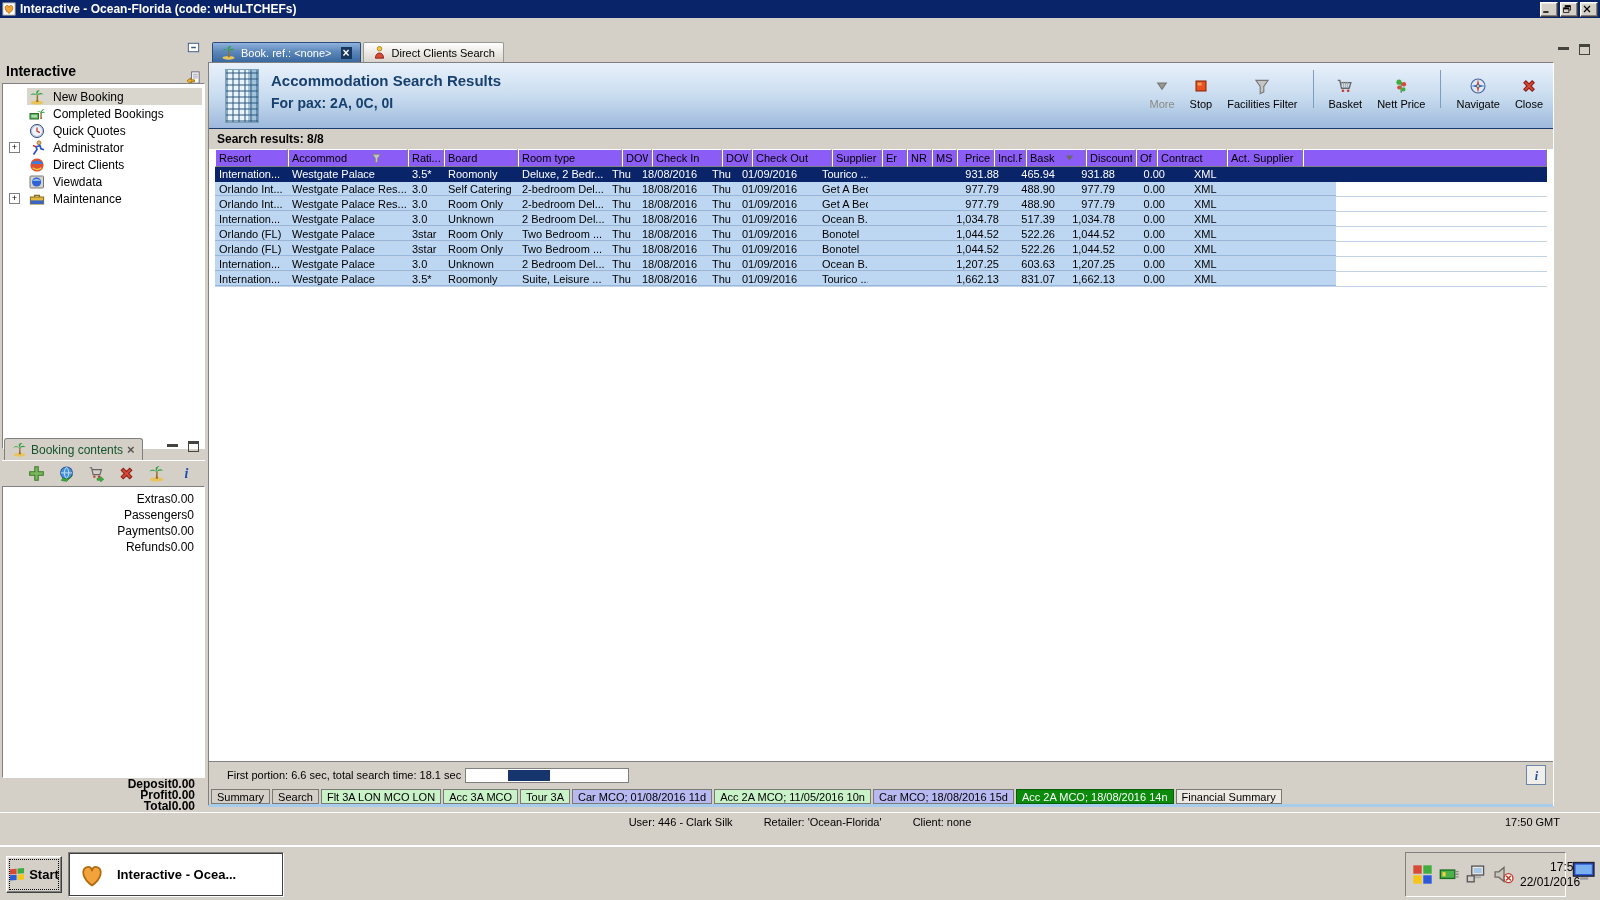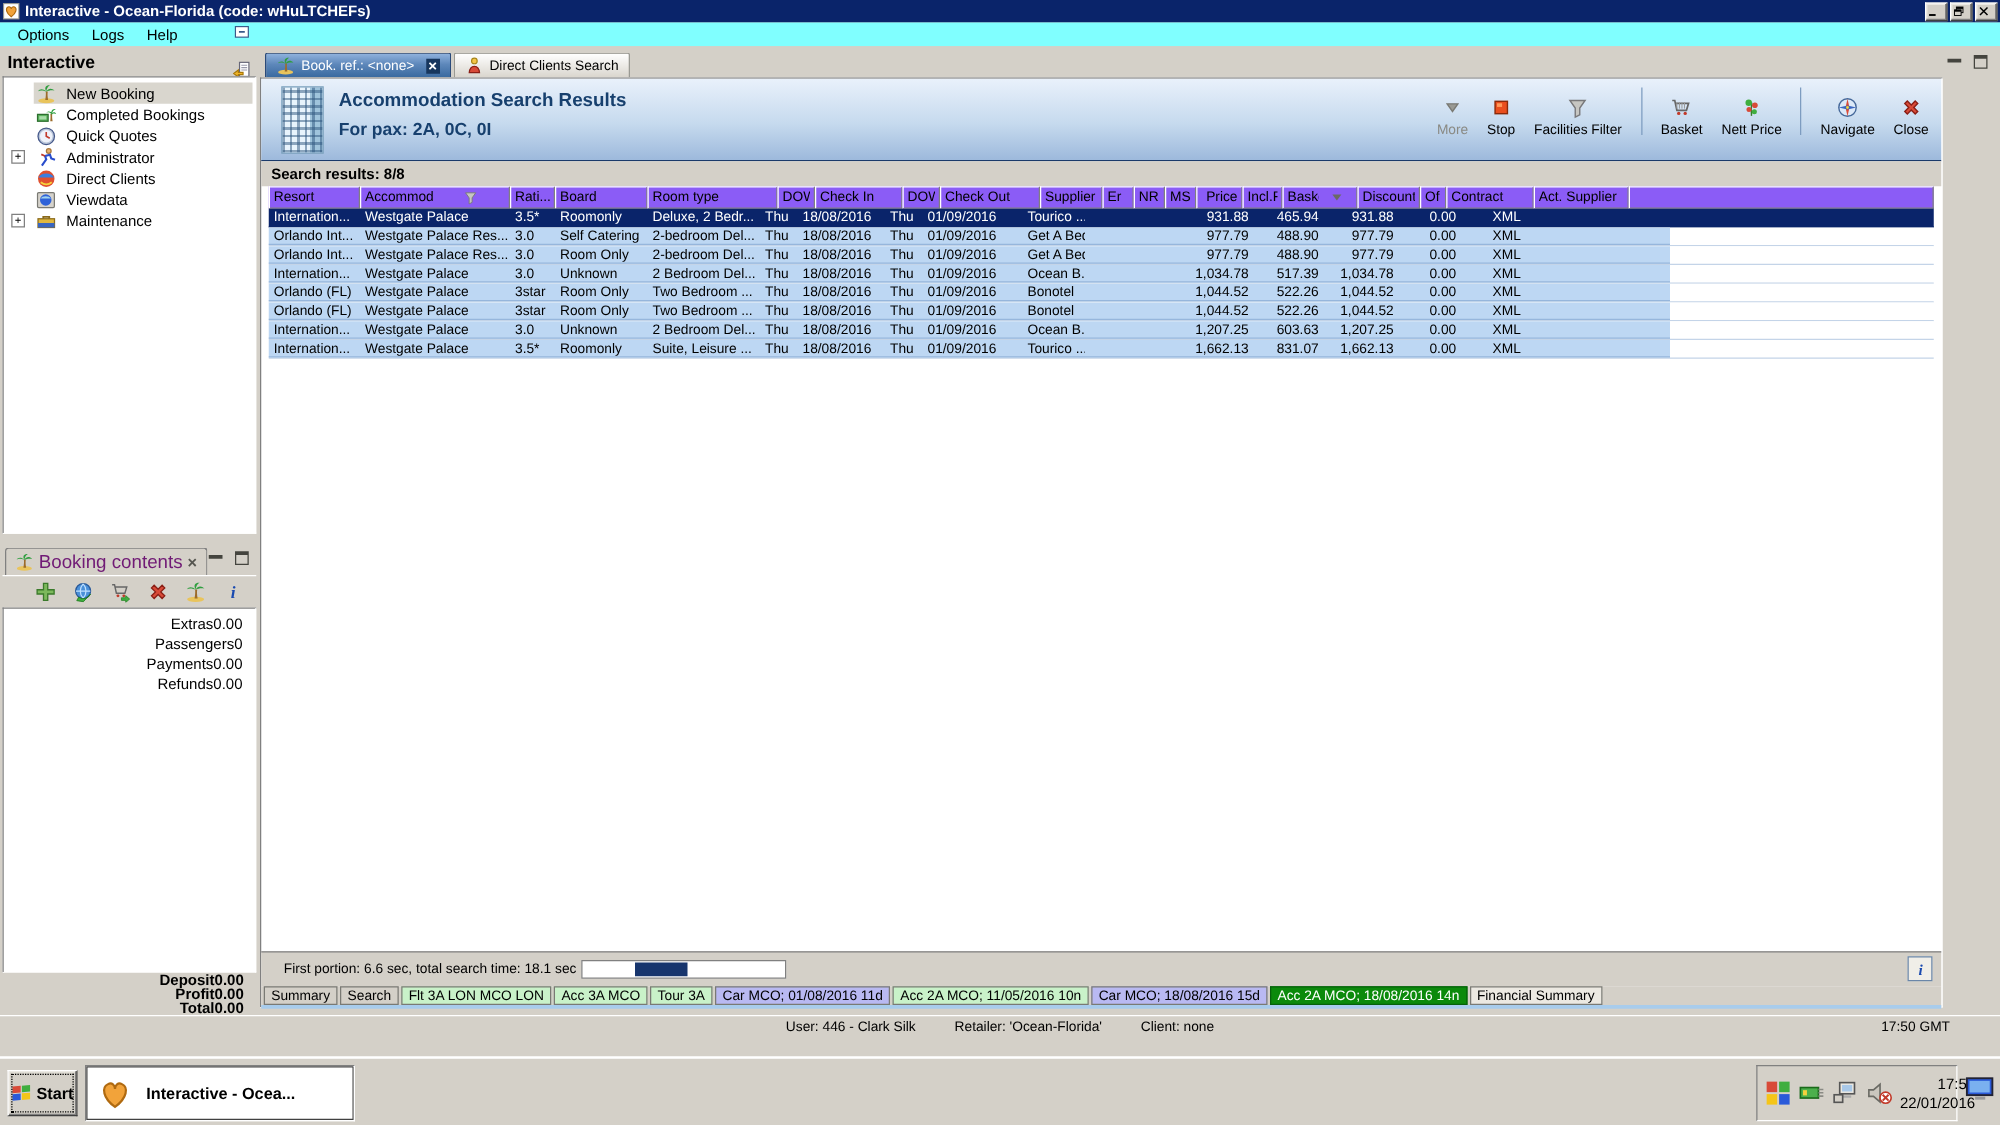--- a/index.html
+++ b/index.html
@@ -17,21 +17,21 @@
   .winbtn { width:18px; height:15px; margin-left:2px; background:#d4d0c8; display:flex; align-items:center; justify-content:center; }
   .winbtn .icon { width:14px; height:12px; }
 
   
   #menubar { position:absolute; left:0; top:18px; width:1600px; height:19px; background:var(--menubar,#80ffff); display:flex; align-items:center; padding-left:6px; gap:2px; }
   .menuitem { padding:1px 8px; font-size:12px; }
 
   #appbody { position:absolute; left:0; top:37px; width:1600px; height:808px; background:var(--chrome,#d4d0c8); }
 
   
-  #sidebar { position:absolute; left:2px; top:0; width:203px; height:390px; }
+  #sidebar { position:absolute; left:2px; top:22px; width:203px; height:390px; }
   .panel-head { height:24px; display:flex; align-items:center; padding:0 2px 0 4px; }
   .panel-title { font-weight:bold; font-size:14px; flex:1; }
   .sbbtn { width:20px; height:18px; display:flex; align-items:center; justify-content:center; margin-left:2px; }
   .sbbtn .icon { width:15px; height:15px; }
   .sbbtn.pressed { border:1px solid #c8a04a; background:#f3e3b4; }
   .sbsep { width:1px; height:16px; background:#9a9a94; margin:0 3px; }
   #tree { position:absolute; left:0; top:24px; right:0; bottom:0; background:#fff; border:1px solid; border-color:#808080 #fff #fff #808080; padding-top:4px; overflow:hidden; }
   .treerow { height:17px; display:flex; align-items:center; position:relative; }
   .treerow .expand { width:11px; height:11px; margin-left:6px; margin-right:9px; font-size:9px; line-height:9px; text-align:center; color:#000; }
   .treerow .expand.box { border:1px solid #808080; background:#fff; }
@@ -39,21 +39,21 @@
   .treelabel { font-size:12px; padding:0 3px; }
   .treerow.sel .treelabel, .treerow.sel .icon { position:relative; }
   .treerow.sel::before { content:""; position:absolute; left:24px; right:2px; top:0; bottom:0; background:#d9d6ce; }
   .treerow.sel > * { position:relative; }
 
   
   #bookpanel { position:absolute; left:2px; top:399px; width:203px; height:375px; }
   .bp-head { height:24px; position:relative; }
   .bp-tab { position:absolute; left:2px; top:2px; height:22px; display:flex; align-items:center; gap:4px; padding:0 7px; border:1px solid #808080; border-bottom:none; border-radius:3px 3px 0 0; background:#d4d0c8; }
   .bp-tab .icon { width:15px; height:15px; }
-  .bp-title { color:#701a75; font-size:15px; }
+  .bp-title { color:#14532d; font-size:12px; }
   .bp-x { color:#55554f; font-weight:bold; font-size:13px; line-height:12px; }
   .mini-btns { position:absolute; right:6px; top:5px; display:flex; gap:10px; align-items:flex-start; }
   .mini-min { width:11px; height:3px; background:#44443e; margin-top:3px; }
   .mini-max { width:11px; height:11px; border:1px solid #44443e; border-top:3px solid #44443e; background:transparent; }
   .bp-toolbar { height:26px; display:flex; align-items:center; justify-content:flex-end; gap:13px; padding-right:10px; border-top:1px solid #fff; }
   .bpbtn .icon { width:17px; height:17px; display:block; }
   #bpList { position:absolute; left:0; top:50px; right:0; bottom:33px; background:#fff; border:1px solid; border-color:#808080 #fff #fff #808080; padding-top:4px; }
   .kvrow { display:flex; justify-content:flex-end; padding:0 10px 0 28px; height:16px; align-items:center; font-size:12px; }
   #bpFoot { position:absolute; left:0; bottom:0; right:0; height:33px; padding-top:1px; }
   #bpFoot .kvrow { font-weight:bold; height:11px; padding:0 10px 0 8px; line-height:11px; }
@@ -166,25 +166,20 @@
       </span>
     <span class="winbtn b-out">
         <span class="icon">
           <svg viewBox="0 0 16 14">
             <path d="M4 3l8 8M12 3l-8 8" stroke="#000" stroke-width="1.6"></path>
           </svg>
         </span>
       </span>
   </div>
 
-  <div id="menubar">
-      <span class="menuitem">Options</span>
-      <span class="menuitem">Logs</span>
-      <span class="menuitem">Help</span>
-    </div>
 
   <div id="appbody">
 
     <div id="sidebar">
       <div class="panel-head">
         <span class="panel-title">Interactive</span>
         <span id="sbbtns"><span class="sbbtn">
               <span class="icon">
                 <svg viewBox="0 0 16 16">
                   <rect x="2.5" y="3.5" width="11" height="9" fill="#fff" stroke="#3a5a8a"></rect>

